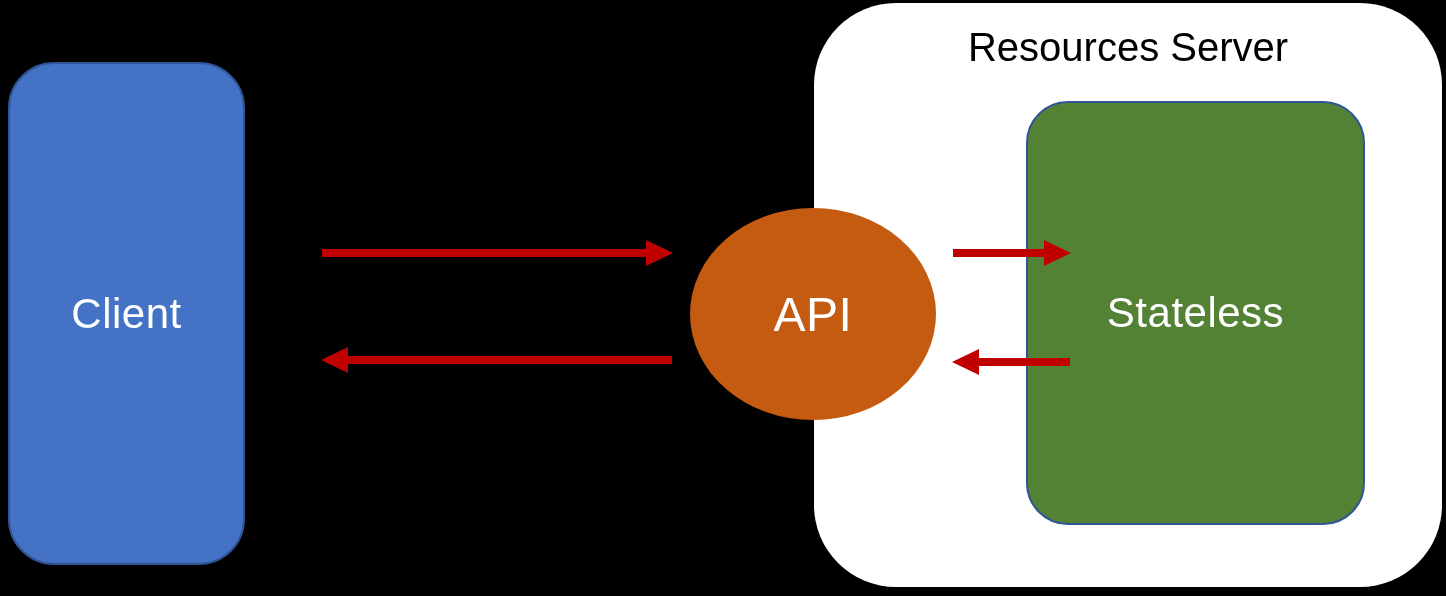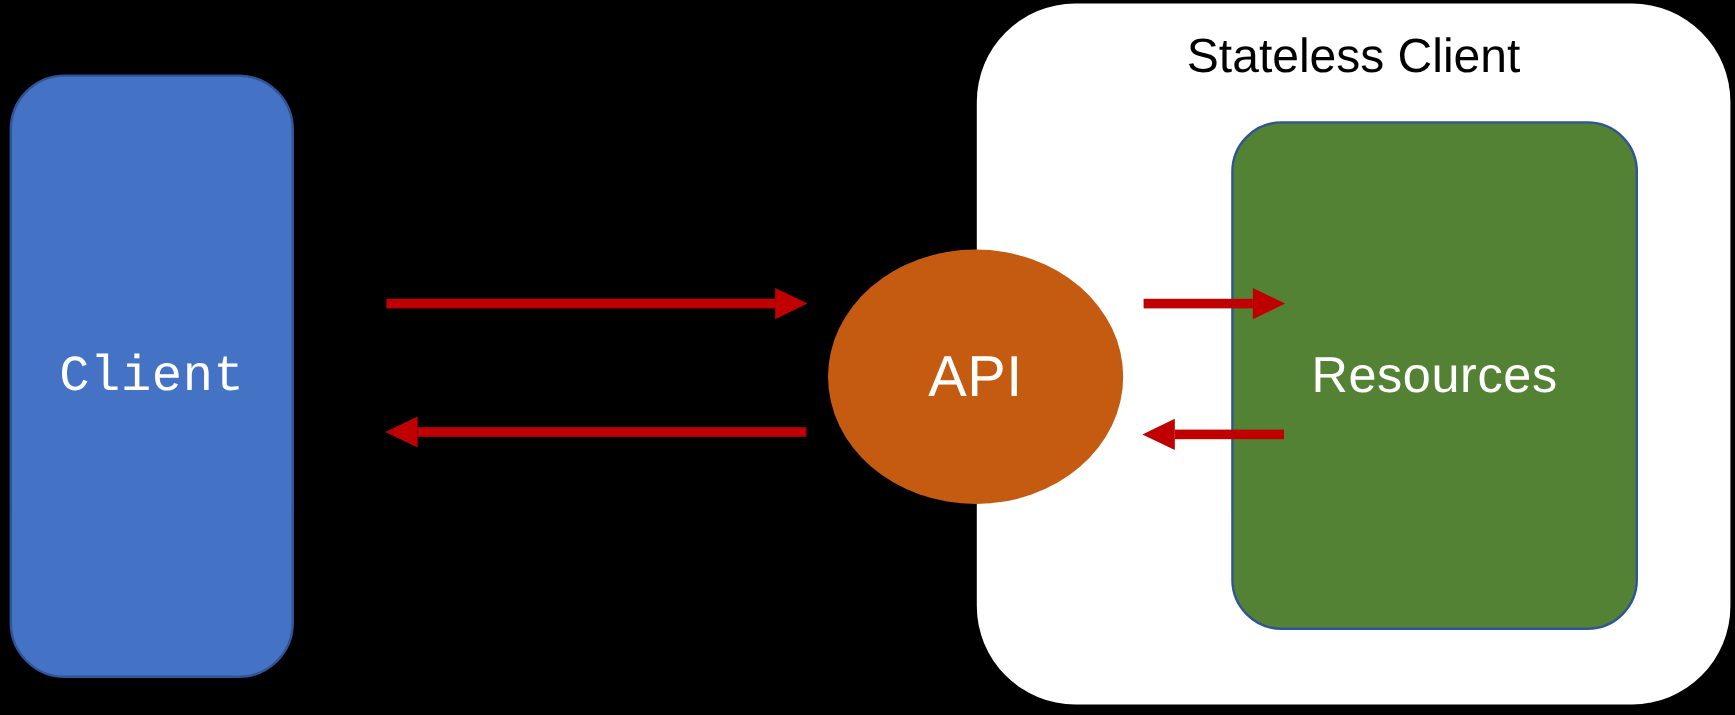--- a/index.html
+++ b/index.html
@@ -30,21 +30,20 @@
     top: 62px;
     width: 233px;
     height: 499px;
     background: var(--client-fill, #4472C4);
     border: 2px solid var(--shape-border, #2F5597);
     border-radius: 46px;
     display: flex;
     align-items: center;
     justify-content: center;
     z-index: 1;
-    font-family: Liberation Mono, monospace;
   }
   .server-box {
     position: absolute;
     left: 814px;
     top: 3px;
     width: 628px;
     height: 584px;
     background: var(--server-fill, #FFFFFF);
     border-radius: 82px;
     z-index: 1;
@@ -101,24 +100,24 @@
 </head>
 <body>
 
 <div class="canvas">
 
   <div class="client-box">
     <span class="shape-label">Client</span>
   </div>
 
   <div class="server-box">
-    <div class="server-title">Stateless Client</div>
+    <div class="server-title">Resources Server</div>
 
     <div class="resources-box">
-      <span class="shape-label">Resources</span>
+      <span class="shape-label">Stateless</span>
     </div>
   </div>
 
   <div class="api-ellipse">
     <span class="shape-label">API</span>
   </div>
 
   <svg class="arrows-layer" viewBox="0 0 1446 596" xmlns="http://www.w3.org/2000/svg">
     <g class="arrow">
       <rect x="322" y="249" width="324" height="8"></rect>

